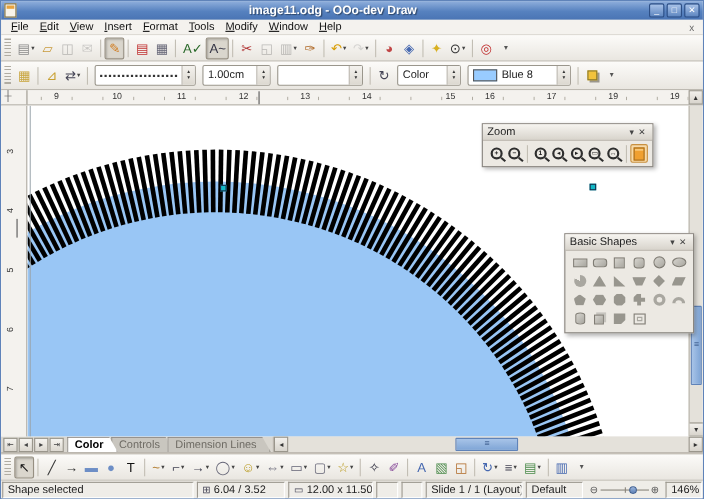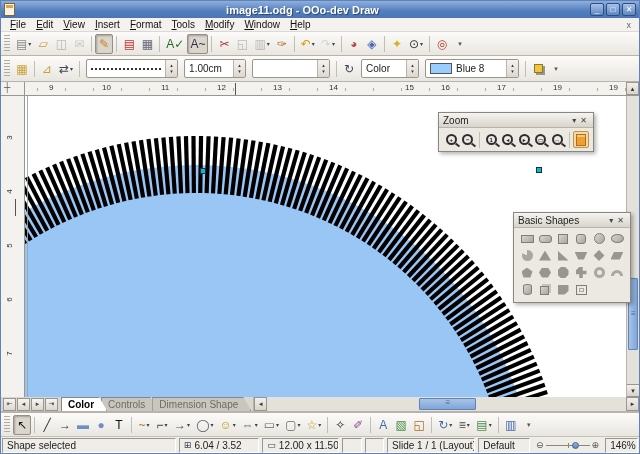--- a/index.html
+++ b/index.html
@@ -599,21 +599,21 @@
   <div class="tabrow">
     <span class="tab-nav" id="tab-nav">
         <span class="tab-nav-btn">⇤</span>
         <span class="tab-nav-btn">◂</span>
         <span class="tab-nav-btn">▸</span>
         <span class="tab-nav-btn">⇥</span>
       </span>
     <span class="tabs" id="tabs">
         <span class="tab active">Color</span>
         <span class="tab">Controls</span>
-        <span class="tab">Dimension Shape</span>
+        <span class="tab">Dimension Lines</span>
       </span>
     <div class="hscroll">
       <div class="scroll-btn">◂</div>
       <div class="hthumb" style="left:165px;width:57px"></div>
       <div class="scroll-btn sb-right">▸</div>
     </div>
   </div>
 
   <div class="toolbar tb3">
     <span class="grip"></span>

